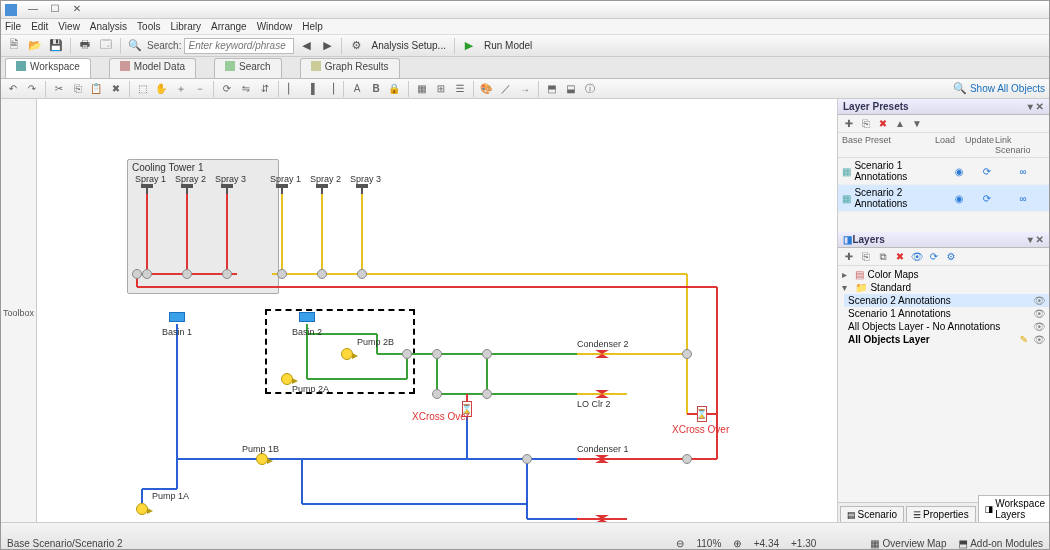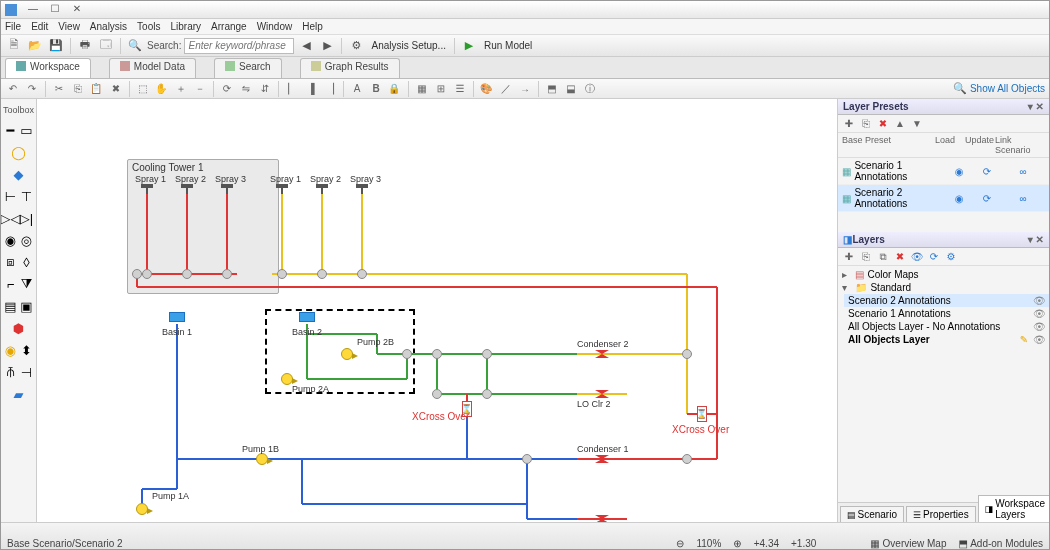--- a/index.html
+++ b/index.html
@@ -31,21 +31,21 @@
 .doc-tab .ticon { width: 10px; height: 10px; background: #6aa; }
 
 
 .toolbar2 { height: 20px; background: linear-gradient(#fafafa,#eaeaea); display: flex; align-items: center; padding: 0 4px; border-bottom: 1px solid #ccc; gap: 3px; }
 .tbtn2 { width: 16px; height: 16px; font-size: 10px; color: #666; display:flex; align-items:center; justify-content:center; cursor:pointer; }
 .show-all { margin-left: auto; color: #1a6fbf; display:flex; align-items:center; gap:3px; cursor:pointer; }
 .show-all::before { content:"🔍"; font-size: 11px; }
 
 
 .main { flex: 1; display: flex; overflow: hidden; }
-.palette { width: 36px; background: #f4f4f4; border-right: 1px solid #ccc; display: flex; flex-direction: column; align-items: center; padding-top: 4px; gap: 4px; }
+.palette { width: 36px; background: #f4f4f4; border-right: 1px solid #ccc; display: flex; flex-direction: row; align-items: center; padding-top: 4px; gap: 4px; }
 .palette .ptool { width: 28px; height: 18px; display:flex; align-items:center; justify-content:center; font-size:13px; cursor:pointer; }
 .palette .prow { display:flex; gap:2px; }
 .palette .prow .ptool { width: 14px; }
 
 .canvas-wrap { flex: 1; background: #fff; position: relative; overflow: hidden; }
 .canvas { position: absolute; inset: 0; }
 
 
 .right { width: 212px; background: #f4f4f4; border-left: 1px solid #ccc; display:flex; flex-direction:column; }
 .panel-header { background: linear-gradient(#eef,#dde); border-bottom: 1px solid #bbb; padding: 2px 5px; font-weight: bold; color: #335; display:flex; align-items:center; }

